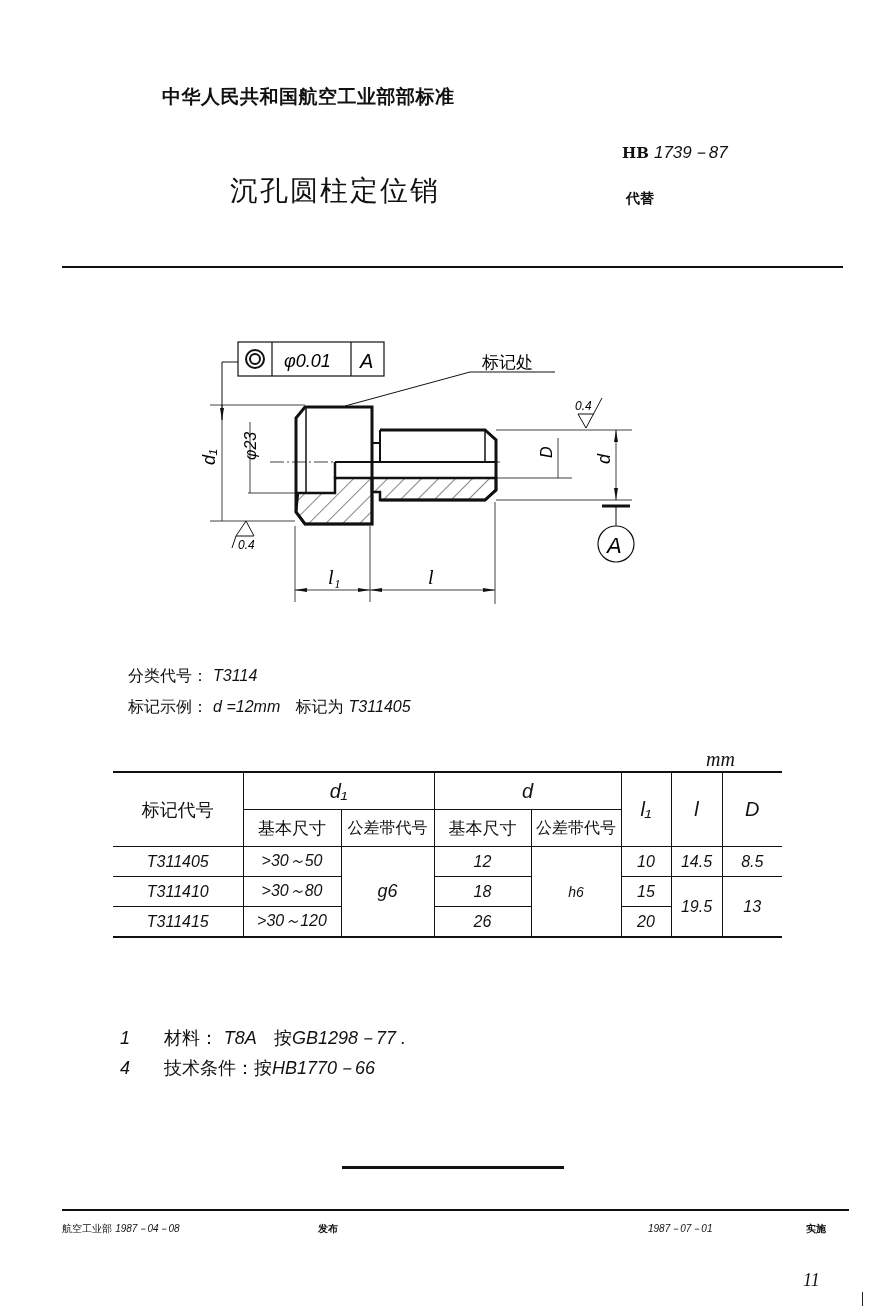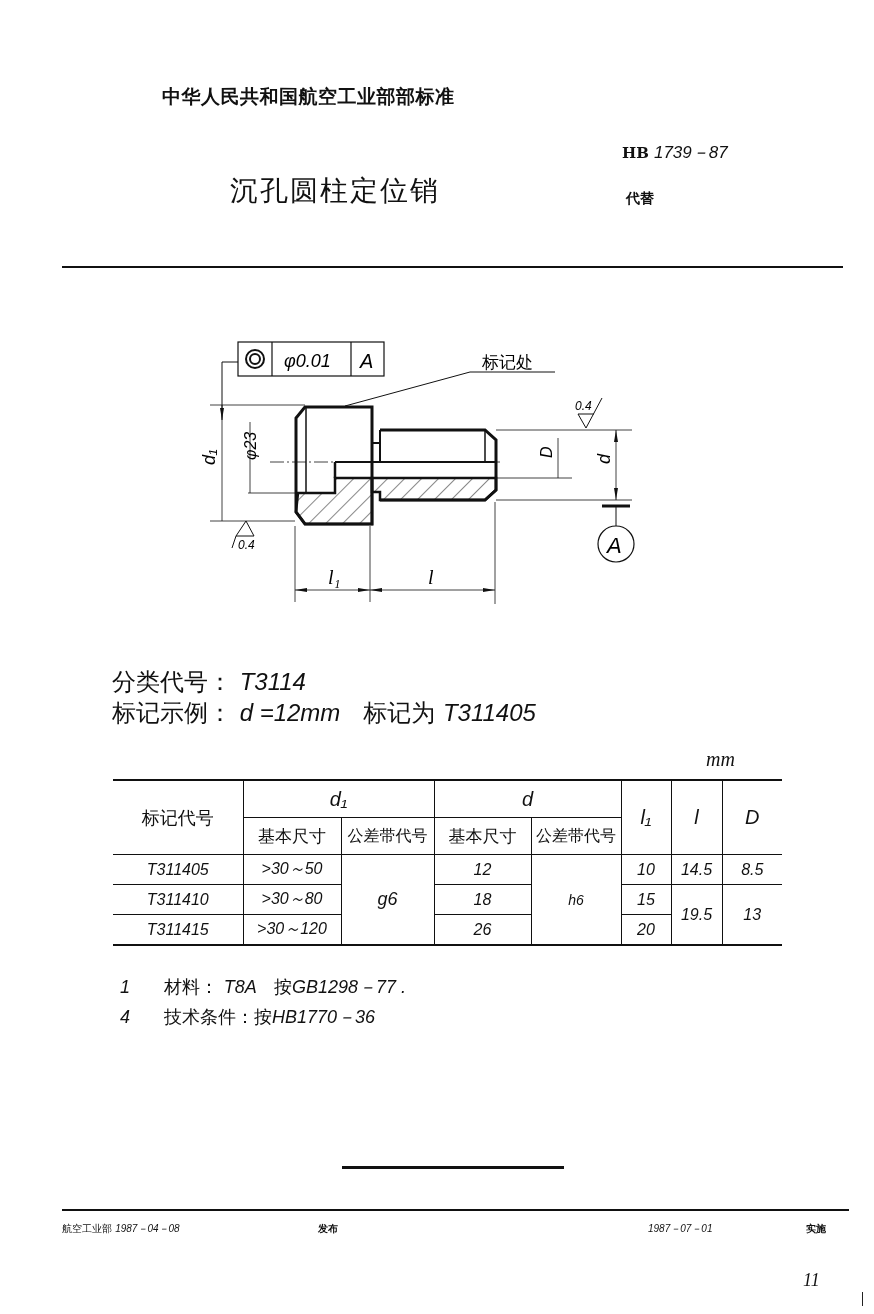--- a/index.html
+++ b/index.html
@@ -7,34 +7,34 @@
          font-family: "DejaVu Sans", sans-serif; color: #111; }
   .abs { position: absolute; }
   .hdr-org { left: 162px; top: 84px; font-size: 19px; font-weight: bold; letter-spacing: 0.5px; }
   .std-no { left: 622px; top: 124px; font-size: 16px; margin-top: 17px; }
   .std-no .b { font-family: "DejaVu Serif", serif; font-weight: bold; font-size: 15px; }
   .std-no .i { font-style: italic; font-family: "Liberation Sans", sans-serif; font-size: 17px; }
   .title { left: 230px; top: 172px; font-size: 28px; font-family: "DejaVu Serif", serif; letter-spacing: 2px; }
   .replace { left: 626px; top: 190px; font-size: 14px; font-weight: bold; }
   .rule-top { left: 62px; top: 266px; width: 781px; height: 2px; background: #111; }
   .drawing { left: 190px; top: 330px; }
-  .meta { left: 112px; font-size: 24px; font-family: "DejaVu Serif", serif; }
+  .meta { left: 128px; font-size: 16px; font-family: "DejaVu Serif", serif; }
   .meta .i { font-style: italic; font-family: "Liberation Sans", sans-serif; }
   .unit { left: 706px; top: 748px; font-size: 20px; font-style: italic; font-family: "Liberation Serif", serif; }
   table.spec { position: absolute; left: 113px; top: 771px; width: 669px; border-collapse: collapse;
-               font-size: 16px; margin-top: 8px; }
+               font-size: 16px; }
   table.spec td { border: 1px solid #111; text-align: center; padding: 0; height: 29px; }
   table.spec tr.h1 td { height: 36px; }
   table.spec tr.h2 td { height: 36px; }
   table.spec { border-top: 2.5px solid #111; border-bottom: 2.5px solid #111; }
   table.spec tr td:first-child { border-left: none; }
   table.spec tr td:last-child { border-right: none; }
   .it { font-style: italic; font-family: "Liberation Sans", sans-serif; }
   .cn { font-family: "DejaVu Serif", serif; }
-  .notes { left: 120px; top: 972px; font-size: 18px; line-height: 29px; font-family: "DejaVu Serif", serif; }
+  .notes { left: 120px; top: 1023px; font-size: 18px; line-height: 29px; font-family: "DejaVu Serif", serif; }
   .notes .n { display: inline-block; width: 44px; font-style: italic; font-family: "Liberation Sans", sans-serif; }
   .notes .i { font-style: italic; font-family: "Liberation Sans", sans-serif; }
   .short-rule { left: 342px; top: 1166px; width: 222px; height: 3px; background: #111; }
   .rule-bot { left: 62px; top: 1209px; width: 787px; height: 2px; background: #111; }
   .foot { top: 1222px; font-size: 10px; }
   .foot .i { font-style: italic; font-family: "Liberation Sans", sans-serif; }
   .pageno { left: 803px; top: 1270px; font-size: 18px; font-style: italic; font-family: Liberation Serif, serif; }
   .edge { left: 862px; top: 1292px; width: 1px; height: 14px; background: #222; }
 </style>
 </head>
@@ -206,21 +206,21 @@
   </tr>
 </tbody>
   </table>
 
 <div class="abs notes">
   <div>
     <span class="n">1</span><span>材料：</span>
     <span class="i">T8A</span>&nbsp;&nbsp;&nbsp;<span>按</span><span class="i">GB1298－77 .</span>
   </div>
   <div>
-    <span class="n">4</span><span>技术条件：按</span><span class="i">HB1770－36</span>
+    <span class="n">4</span><span>技术条件：按</span><span class="i">HB1770－66</span>
   </div>
 </div>
 
 <div class="abs short-rule"></div>
 <div class="abs rule-bot"></div>
 
 <div class="abs foot" style="left:62px;">
   <span>航空工业部</span>
   <span class="i">1987－04－08</span>
 </div>

